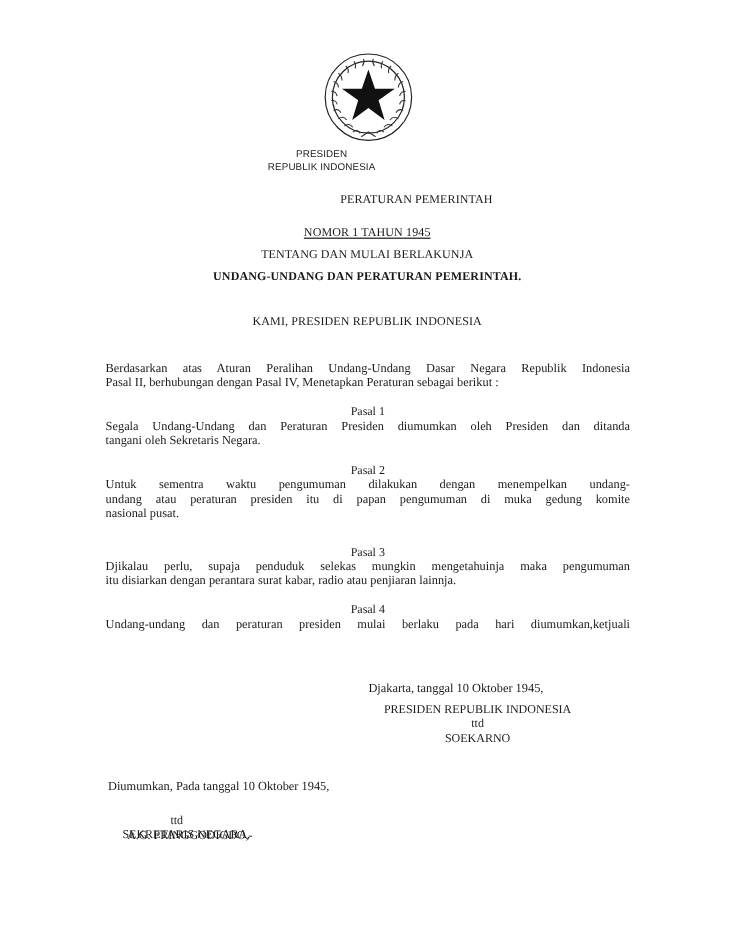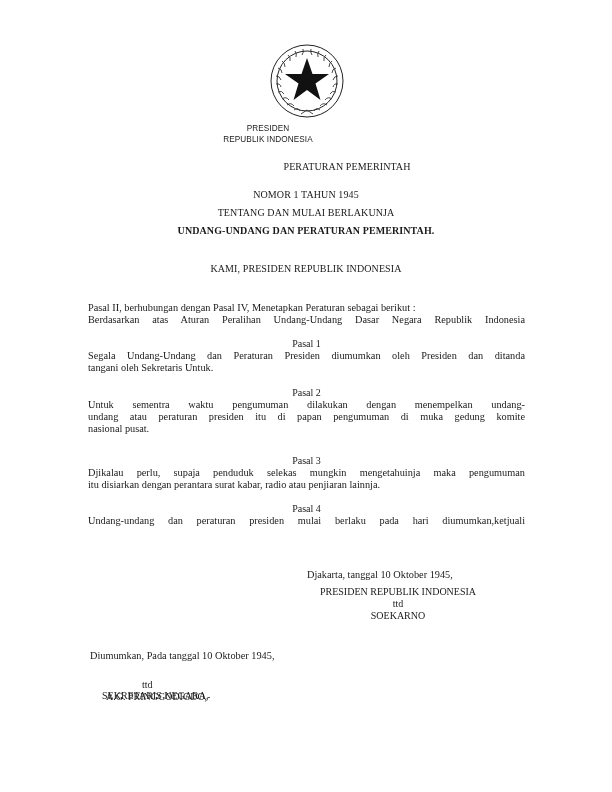--- a/index.html
+++ b/index.html
@@ -31,35 +31,35 @@
       <path d="M33 72 l6 -4 l6 4"></path>
     </g>
     <polygon fill="#111" points="39,16 44.5,32 61,32 47.5,41.5 52.5,58 39,48 25.5,58 30.5,41.5 17,32 33.5,32"></polygon>
   </svg>
 </div>
 
 <div class="hdr" style="top:124px;">PRESIDEN</div>
 <div class="hdr" style="top:135px;">REPUBLIK INDONESIA</div>
 
 <div class="title" style="top:161px;margin-left:41px;">PERATURAN PEMERINTAH</div>
-<div class="title" style="top:189px;">NOMOR 1 TAHUN 1945</div>
+<div class="title" style="top:189px;text-decoration:underline;">NOMOR 1 TAHUN 1945</div>
 <div class="title" style="top:207px;">TENTANG DAN MULAI BERLAKUNJA</div>
 <div class="title" style="top:225px;font-weight:bold;">UNDANG-UNDANG DAN PERATURAN PEMERINTAH.</div>
 
 <div class="title" style="top:263px;">KAMI, PRESIDEN REPUBLIK INDONESIA</div>
 
 <div class="para" style="top:302px;">
+  <span class="line">Berdasarkan atas Aturan Peralihan Undang-Undang Dasar Negara Republik Indonesia</span>
   <span class="line last">Pasal II, berhubungan dengan Pasal IV, Menetapkan Peraturan sebagai berikut :</span>
-  <span class="line">Berdasarkan atas Aturan Peralihan Undang-Undang Dasar Negara Republik Indonesia</span>
 </div>
 
 <div class="pasal" style="top:338px;">Pasal  1</div>
 <div class="para" style="top:350px;">
   <span class="line">Segala Undang-Undang dan Peraturan Presiden  diumumkan oleh Presiden dan ditanda</span>
-  <span class="line last">tangani oleh Sekretaris Untuk.</span>
+  <span class="line last">tangani oleh Sekretaris Negara.</span>
 </div>
 
 <div class="pasal" style="top:387px;">Pasal  2</div>
 <div class="para" style="top:399px;">
   <span class="line">Untuk sementra waktu pengumuman dilakukan dengan menempelkan undang-</span>
   <span class="line">undang atau peraturan presiden itu di papan pengumuman di muka gedung komite</span>
   <span class="line last">nasional pusat.</span>
 </div>
 
 <div class="pasal" style="top:455px;">Pasal 3</div>

